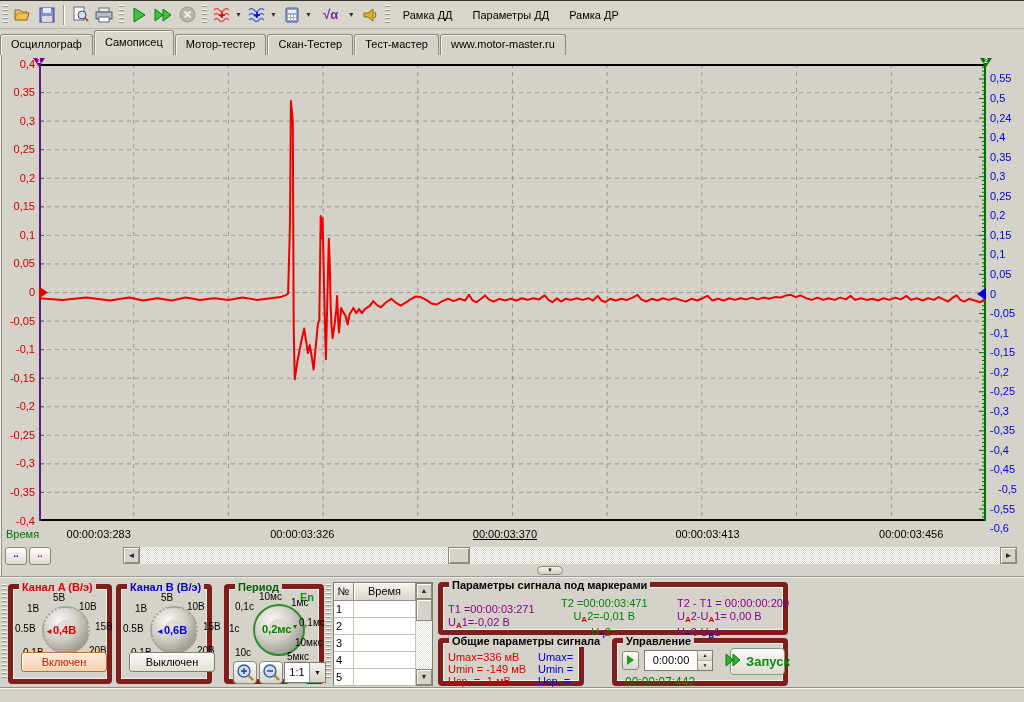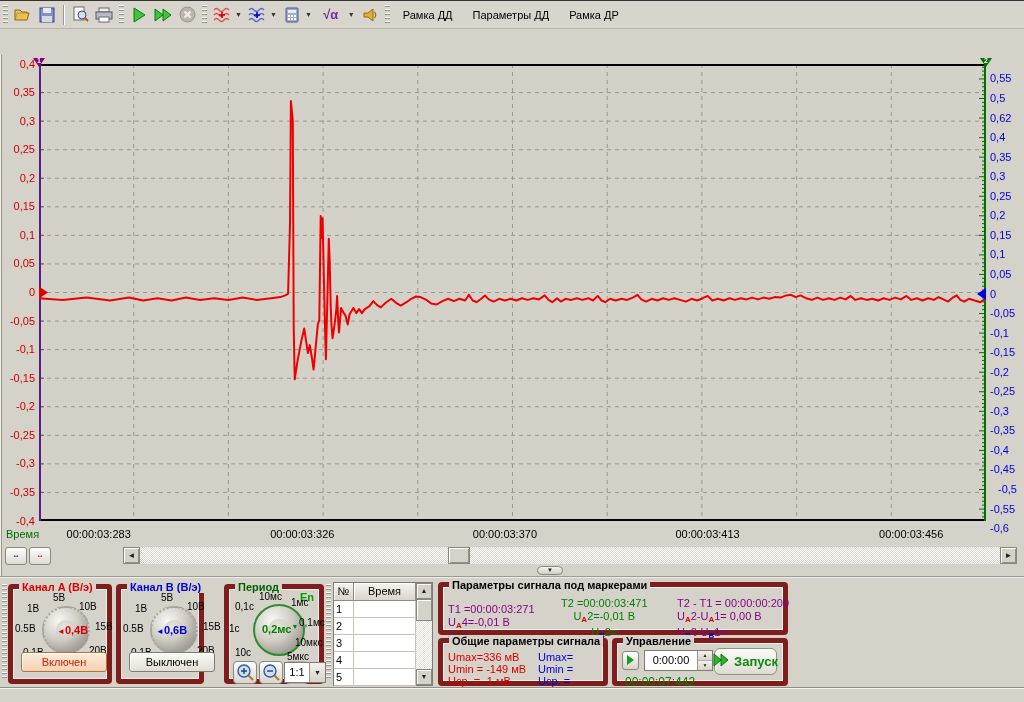--- a/index.html
+++ b/index.html
@@ -186,20 +186,28 @@
             <path d="M12.5 5 q2.5 3 0 6" fill="none" stroke="#907010" stroke-width="1.2"></path>
           </svg>
         </span>
       </div>
     <div class="vgrip"></div>
     <div class="ttext">Рамка ДД</div>
     <div class="ttext">Параметры ДД</div>
     <div class="ttext">Рамка ДР</div>
   </div>
 
+  <div class="tabbar" id="tabbar">
+      <div class="tab">Осциллограф</div>
+      <div class="tab active">Самописец</div>
+      <div class="tab">Мотор-тестер</div>
+      <div class="tab">Скан-Тестер</div>
+      <div class="tab">Тест-мастер</div>
+      <div class="tab">www.motor-master.ru</div>
+    </div>
 
   <div class="chartpanel" id="chartpanel">
     <svg id="plot-svg" width="947" height="457" style="position:absolute;left:38px;top:9px;background:#d4d1c8;">
         <line x1="0" y1="28.562500000000025" x2="947" y2="28.562500000000025" stroke="#9b978c" stroke-width="1" stroke-dasharray="4,4"></line>
         <line x1="0" y1="57.125000000000014" x2="947" y2="57.125000000000014" stroke="#9b978c" stroke-width="1" stroke-dasharray="4,4"></line>
         <line x1="0" y1="85.68750000000001" x2="947" y2="85.68750000000001" stroke="#9b978c" stroke-width="1" stroke-dasharray="4,4"></line>
         <line x1="0" y1="114.25" x2="947" y2="114.25" stroke="#9b978c" stroke-width="1" stroke-dasharray="4,4"></line>
         <line x1="0" y1="142.8125" x2="947" y2="142.8125" stroke="#9b978c" stroke-width="1" stroke-dasharray="4,4"></line>
         <line x1="0" y1="171.37499999999997" x2="947" y2="171.37499999999997" stroke="#9b978c" stroke-width="1" stroke-dasharray="4,4"></line>
         <line x1="0" y1="199.93749999999997" x2="947" y2="199.93749999999997" stroke="#9b978c" stroke-width="1" stroke-dasharray="4,4"></line>
@@ -376,21 +384,21 @@
         <div class="axis-label" style="left: 0px; width: 34px; text-align: right; color: rgb(204, 0, 0); top: 316.688px;">-0,15</div>
         <div class="axis-label" style="left: 0px; width: 34px; text-align: right; color: rgb(204, 0, 0); top: 345.25px;">-0,2</div>
         <div class="axis-label" style="left: 0px; width: 34px; text-align: right; color: rgb(204, 0, 0); top: 373.812px;">-0,25</div>
         <div class="axis-label" style="left: 0px; width: 34px; text-align: right; color: rgb(204, 0, 0); top: 402.375px;">-0,3</div>
         <div class="axis-label" style="left: 0px; width: 34px; text-align: right; color: rgb(204, 0, 0); top: 430.938px;">-0,35</div>
         <div class="axis-label" style="left: 0px; width: 34px; text-align: right; color: rgb(204, 0, 0); top: 459.5px;">-0,4</div>
       </div>
     <div id="right-labels">
         <div class="axis-label" style="left: 989px; color: rgb(0, 0, 221); top: 17.45px;">0,55</div>
         <div class="axis-label" style="left: 989px; color: rgb(0, 0, 221); top: 37px;">0,5</div>
-        <div class="axis-label" style="left: 989px; color: rgb(0, 0, 221); top: 56.55px;">0,62</div>
+        <div class="axis-label" style="left: 989px; color: rgb(0, 0, 221); top: 56.55px;">0,24</div>
         <div class="axis-label" style="left: 989px; color: rgb(0, 0, 221); top: 76.1px;">0,4</div>
         <div class="axis-label" style="left: 989px; color: rgb(0, 0, 221); top: 95.65px;">0,35</div>
         <div class="axis-label" style="left: 989px; color: rgb(0, 0, 221); top: 115.2px;">0,3</div>
         <div class="axis-label" style="left: 989px; color: rgb(0, 0, 221); top: 134.75px;">0,25</div>
         <div class="axis-label" style="left: 989px; color: rgb(0, 0, 221); top: 154.3px;">0,2</div>
         <div class="axis-label" style="left: 989px; color: rgb(0, 0, 221); top: 173.85px;">0,15</div>
         <div class="axis-label" style="left: 989px; color: rgb(0, 0, 221); top: 193.4px;">0,1</div>
         <div class="axis-label" style="left: 989px; color: rgb(0, 0, 221); top: 212.95px;">0,05</div>
         <div class="axis-label" style="left: 989px; color: rgb(0, 0, 221); top: 232.5px;">0</div>
         <div class="axis-label" style="left: 989px; color: rgb(0, 0, 221); top: 252.05px;">-0,05</div>
@@ -402,21 +410,21 @@
         <div class="axis-label" style="left: 989px; color: rgb(0, 0, 221); top: 369.35px;">-0,35</div>
         <div class="axis-label" style="left: 989px; color: rgb(0, 0, 221); top: 388.9px;">-0,4</div>
         <div class="axis-label" style="left: 989px; color: rgb(0, 0, 221); top: 408.45px;">-0,45</div>
         <div class="axis-label" style="left: 989px; color: rgb(0, 0, 221); top: 428px; margin-left: 8px;">-0,5</div>
         <div class="axis-label" style="left: 989px; color: rgb(0, 0, 221); top: 447.55px;">-0,55</div>
         <div class="axis-label" style="left: 989px; color: rgb(0, 0, 221); top: 467.1px;">-0,6</div>
       </div>
     <div id="time-ticks">
         <div class="timetick" style="left: 97.661px; top: 473px;">00:00:03:283</div>
         <div class="timetick" style="left: 301.266px; top: 473px;">00:00:03:326</div>
-        <div class="timetick" style="left: 503.924px; top: 473px;">00:00:03:370</div>
+        <div class="timetick" style="left: 503.924px; top: 473px; text-decoration: underline;">00:00:03:370</div>
         <div class="timetick" style="left: 706.582px; top: 473px;">00:00:03:413</div>
         <div class="timetick" style="left: 910.187px; top: 473px;">00:00:03:456</div>
       </div>
     <div class="time-name">Время</div>
 
     <div class="marker-tri" style="left:32px;top:3px;"></div>
     <div class="marker-num" style="left:36px;top:2px;">1</div>
     <div class="marker-tri" style="left:979px;top:3px;border-top-color:#007000;"></div>
     <div class="marker-num" style="left:983px;top:2px;">2</div>
 
@@ -433,33 +441,33 @@
   <div class="bottompanel">
     <div class="bgrip" style="left:2px;"></div>
     <div class="bgrip" style="left:326px;"></div>
 
     <div class="groupbox" style="left:8px;top:6px;width:104px;height:100px;">
       <div class="gtitle" style="color:#dd0000;">Канал A (В/э)</div>
       <div class="dial" id="dial-a" style="left:2px;top:6px;width:100px;height:62px;">
         <div class="knob" style="left:27px;top:11px;width:48px;height:48px;">
             <div class="knob-inner"></div>
           </div>
-        <div class="knob-val" style="left:42px;top:29px;color:#dd0000;"><span style="font-size:8px">◄</span><span>0,4В</span></div>
+        <div class="knob-val" style="left:30px;top:29px;color:#dd0000;"><span style="font-size:8px">◄</span><span>0,4В</span></div>
       <div class="dial-label" style="left: 38px; top: -3px;">5В</div>
           <div class="dial-label" style="left: 64px; top: 6px;">10В</div>
           <div class="dial-label" style="left: 80px; top: 26px;">15В</div>
           <div class="dial-label" style="left: 74px; top: 50px;">20В</div>
           <div class="dial-label" style="left: 12px; top: 8px;">1В</div>
           <div class="dial-label" style="left: 0px; top: 28px;">0.5В</div>
           <div class="dial-label" style="left: 8px; top: 52px;">0.1В</div>
         </div>
       <div class="chan-btn on">Включен</div>
     </div>
 
-    <div class="groupbox" style="left:116px;top:6px;width:88px;height:100px;">
+    <div class="groupbox" style="left:116px;top:6px;width:96px;height:100px;">
       <div class="gtitle" style="color:#0000dd;">Канал B (В/э)</div>
       <div class="dial" id="dial-b" style="left:2px;top:6px;width:100px;height:62px;">
         <div class="knob" style="left:27px;top:11px;width:48px;height:48px;">
             <div class="knob-inner"></div>
           </div>
         <div class="knob-val" style="left:33px;top:29px;color:#0000dd;"><span style="font-size:8px">◄</span><span>0,6В</span></div>
       <div class="dial-label" style="left: 38px; top: -3px;">5В</div>
           <div class="dial-label" style="left: 64px; top: 6px;">10В</div>
           <div class="dial-label" style="left: 80px; top: 26px;">15В</div>
           <div class="dial-label" style="left: 74px; top: 50px;">20В</div>
@@ -546,37 +554,37 @@
         <div class="tscr-thumb"></div>
         <div class="tscr-btn" style="bottom:0;">▼</div>
       </div>
     </div>
 
     <div class="groupbox" style="left:438px;top:4px;width:350px;height:53px;">
       <div class="gtitle">Параметры сигнала под маркерами</div>
       <div id="mp-cols">
           <div class="pcol" style="left: 5px; top: 16px; color: rgb(136, 0, 136);">
             <div><span>T1 =00:00:03:271</span></div>
-            <div><span>U</span><span class="subletter" style="color: rgb(221, 0, 0);">А</span><span>4=-0,01 В</span></div>
+            <div><span>U</span><span class="subletter" style="color: rgb(221, 0, 0);">А</span><span>1=-0,02 В</span></div>
             <div><span>U</span><span class="subletter" style="color: rgb(0, 0, 221);">В</span><span>1=</span></div>
           </div>
           <div class="pcol" style="left: 118px; top: 10px; color: rgb(0, 128, 0); text-align: center;">
             <div><span>T2 =00:00:03:471</span></div>
             <div><span>U</span><span class="subletter" style="color: rgb(221, 0, 0);">А</span><span>2=-0,01 В</span></div>
             <div><span>U</span><span class="subletter" style="color: rgb(0, 0, 221);">В</span><span>2=</span></div>
           </div>
           <div class="pcol" style="left: 234px; top: 10px; color: rgb(136, 0, 136);">
             <div><span>T2 - T1 = 00:00:00:200</span></div>
             <div><span>U</span><span class="subletter" style="color: rgb(221, 0, 0);">А</span><span>2-U</span><span class="subletter" style="color: rgb(221, 0, 0);">А</span><span>1= 0,00 В</span></div>
             <div><span>U</span><span class="subletter" style="color: rgb(0, 0, 221);">В</span><span>2-U</span><span class="subletter" style="color: rgb(0, 0, 221);">В</span><span>1=</span></div>
           </div>
         </div>
     </div>
 
-    <div class="groupbox" style="left:438px;top:60px;width:170px;height:48px;">
+    <div class="groupbox" style="left:438px;top:60px;width:146px;height:48px;">
       <div class="gtitle">Общие параметры сигнала</div>
       <div class="pcol" id="cp-left" style="left: 5px; top: 8px; line-height: 12px; color: rgb(221, 0, 0);">
           <div>Umax=336 мВ</div>
           <div>Umin = -149 мВ</div>
           <div>Uср. =  -1 мВ</div>
         </div>
       <div class="pcol" id="cp-right" style="left: 95px; top: 8px; line-height: 12px; color: rgb(0, 0, 221);">
           <div>Umax=</div>
           <div>Umin =</div>
           <div>Uср. =</div>
@@ -590,21 +598,21 @@
               <polygon points="1,0 8,5 1,10" fill="#18a018"></polygon>
             </svg></span>
         </div>
       <div class="spinner" style="left:27px;top:7px;">
         <div class="spinfield">0:00:00</div>
         <div class="spincol">
           <div class="spinbtn">▲</div>
           <div class="spinbtn" style="border-bottom:none;">▼</div>
         </div>
       </div>
-      <div class="startbtn" style="left:97px;top:5px;width:63px;border-radius:6px;">
+      <div class="startbtn" style="left:113px;top:5px;width:55px;">
         <span><svg width="16" height="14">
               <polygon points="1,1 8,7 1,13" fill="#28b828" stroke="#107010"></polygon>
               <polygon points="8,1 15,7 8,13" fill="#28b828" stroke="#107010"></polygon>
             </svg></span>
         <span>Запуск</span>
       </div>
       <div class="elapsed" style="left:8px;top:32px;">00:00:07:442</div>
     </div>
   </div>
 

